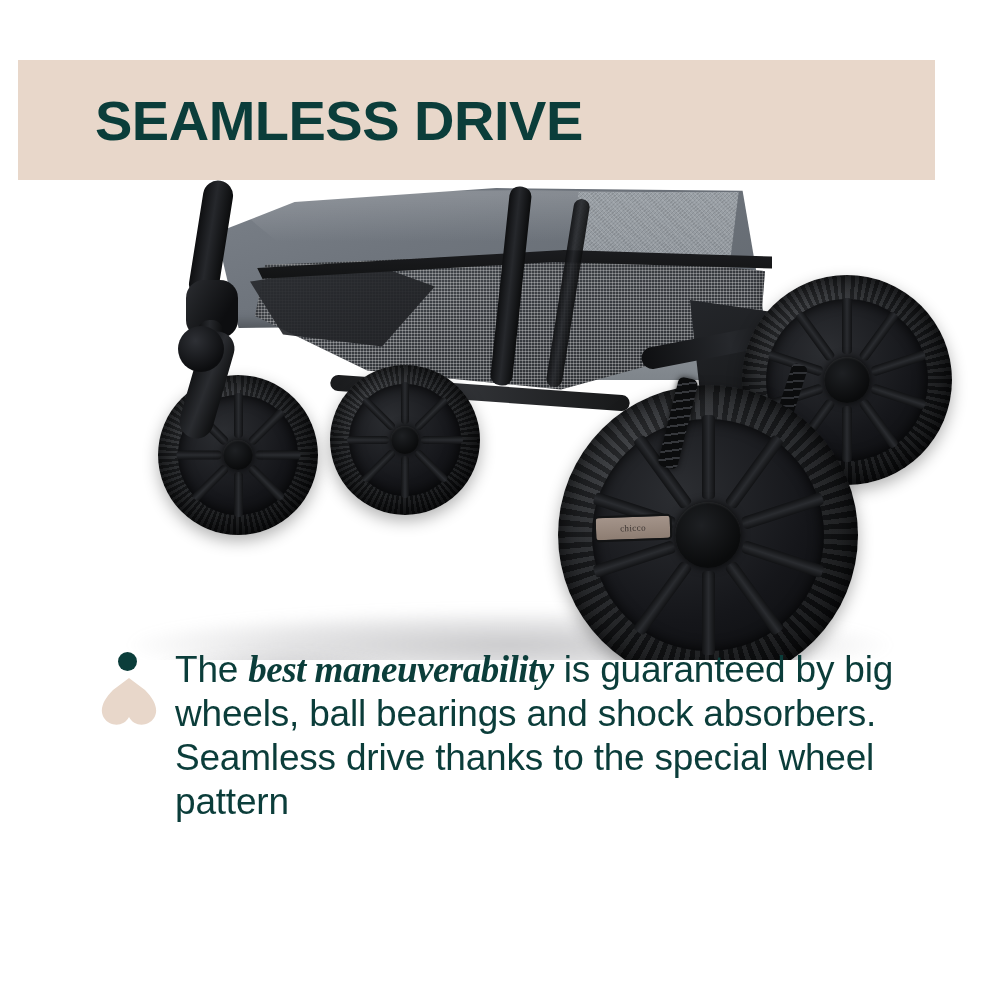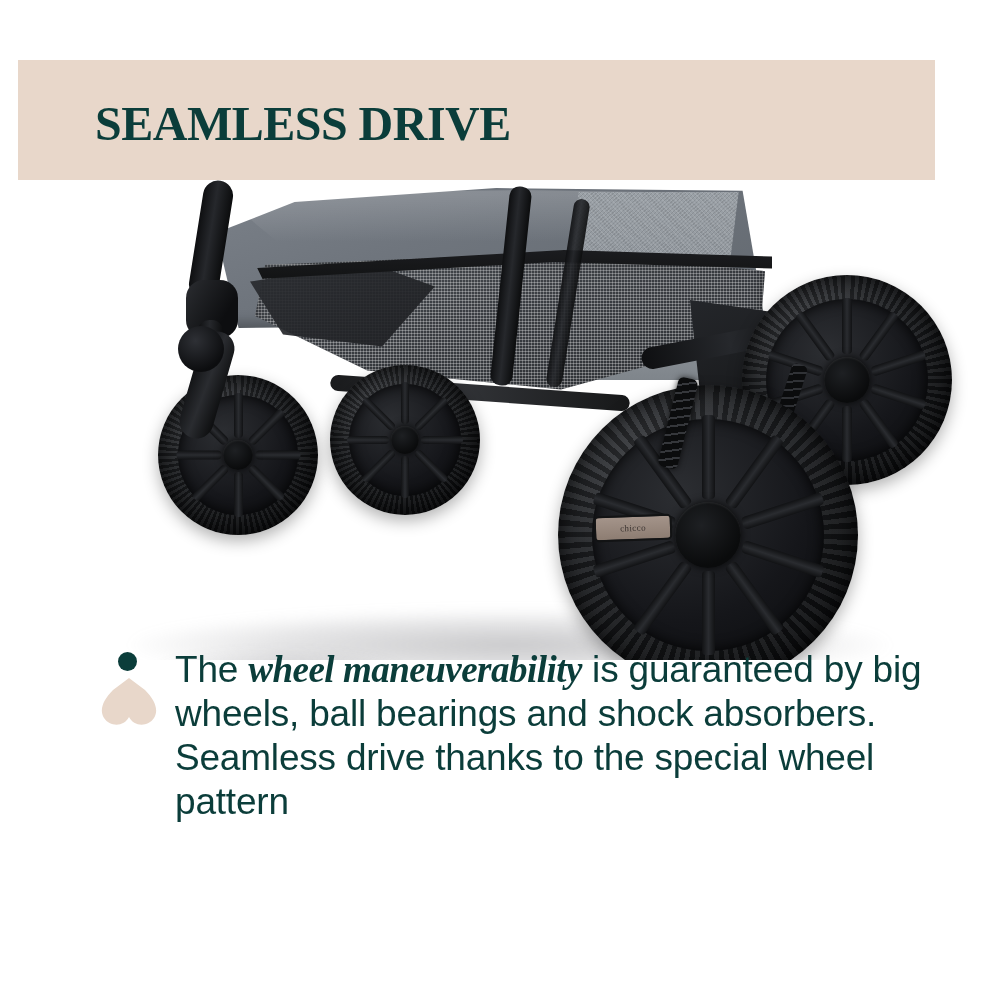--- a/index.html
+++ b/index.html
@@ -13,28 +13,27 @@
 
   
   #title-band{
     position:absolute;
     left:18px; top:60px;
     width:917px; height:133px;
     background:#e8d7ca;
   }
   #title-text{
     position:absolute;
-    left:77px; top:40px;
-    font-size:48px;
+    left:77px; top:33px;
+    font-size:56px;
     font-weight:bold;
     letter-spacing:-0.5px;
     color:#0b3d3a;
     line-height:1;
     white-space:nowrap;
-    font-family:Liberation Serif, serif;
   }
 
   
   #product-photo{
     position:absolute;
     left:0; top:180px;
     width:1000px; height:480px;
     overflow:hidden;
     background:#ffffff;
   }
@@ -395,15 +394,15 @@
 <div id="bullet-block">
 
   <div id="bullet-icon">
     <div id="bullet-dot"></div>
     <svg id="bullet-heart" viewBox="0 0 56 52">
       <path d="M28 13 C33 3 47 3 53 12 C58 20 54 30 44 40 L28 52 L12 40 C2 30 -2 20 3 12 C9 3 23 3 28 13 Z" fill="#e8d7ca" transform="translate(0,0) scale(1,-1) translate(0,-52)"></path>
     </svg>
   </div>
 
   <p id="body-text">
-    <span>The </span><b>wheel maneuverability</b><span> is guaranteed by big wheels, ball bearings and shock absorbers. Seamless drive thanks to the special wheel pattern</span>
+    <span>The </span><b>best maneuverability</b><span> is guaranteed by big wheels, ball bearings and shock absorbers. Seamless drive thanks to the special wheel pattern</span>
   </p>
 </div>
 
 </body></html>

